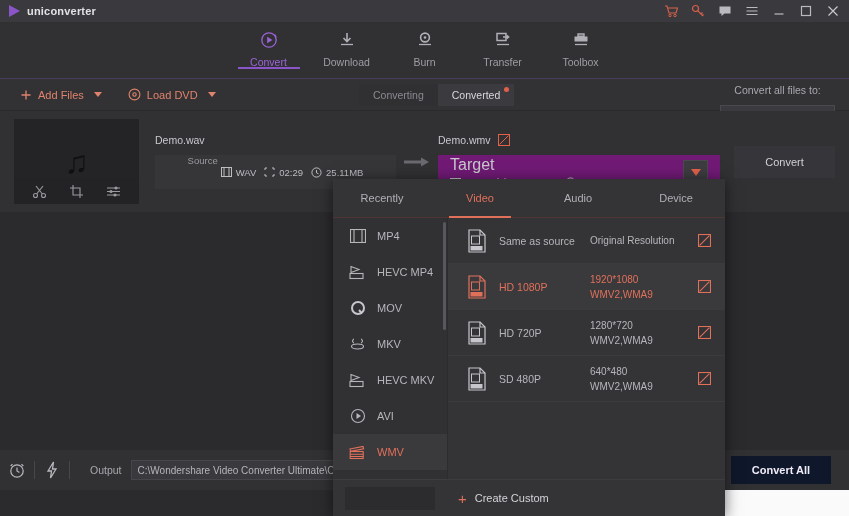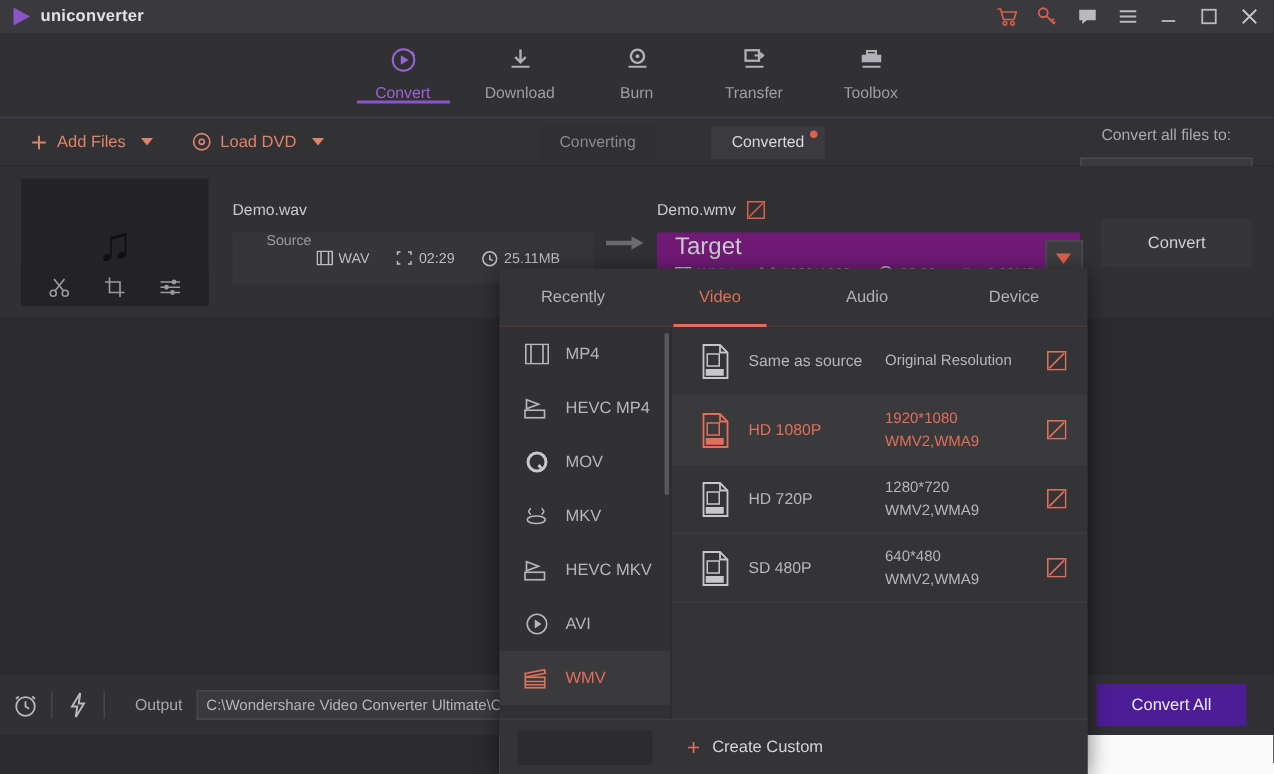--- a/index.html
+++ b/index.html
@@ -51,21 +51,21 @@
     background:#323235; display:flex; align-items:center;
     border-bottom:1px solid #2a2a2d;
   }
   .tb-btn { display:flex; align-items:center; gap:6px; font-size:11px; color:#e0836c; }
   .tb-btn.first { margin-left:20px; }
   .tb-btn.second { margin-left:26px; }
   .caret-sm {
     width:0;height:0;border-left:4px solid transparent;border-right:4px solid transparent;
     border-top:5px solid #e0836c; margin-left:4px;
   }
-  .seg { position:absolute; left:359px; top:84px; display:flex; height:22px;gap:36px; }
+  .seg { position:absolute; left:359px; top:84px; display:flex; height:22px; }
   .seg-btn {
     font-size:10.5px; padding:0 14px; display:flex; align-items:center;
     color:#8a8a90; background:#303033; position:relative;
   }
   .seg-btn.active { background:#3b3b3f; color:#d8d8dc; }
   .seg-dot {
     position:absolute; right:5px; top:3px; width:5px; height:5px;
     border-radius:50%; background:#e0604a;
   }
   .convert-all-to {
@@ -96,21 +96,21 @@
     position:absolute; left:0; right:0; bottom:0; height:26px; background:#232326;
     display:flex; align-items:center; justify-content:center; gap:22px;
   }
   .mid { flex:1; padding-left:16px; }
   .fname { font-size:10.5px; color:#c9c9ce; margin-bottom:9px; }
   .infobox {
     background:#363639; height:34px; display:flex; flex-direction:row;
     justify-content:center; padding:0 12px; gap:3px;
   }
   .infobox .cap { font-size:9.5px; color:#9a9aa0; }
-  .meta { display:flex; align-items:center; gap:18px; font-size:9.5px; color:#bdbdc2; }
+  .meta { display:flex; align-items:center; gap:8px; font-size:9.5px; color:#bdbdc2; }
   .meta span { display:flex; align-items:center; gap:4px; }
   .arrow-col { width:42px; display:flex; justify-content:center; flex:none; }
   .target-col { width:282px; flex:none; position:relative; }
   .tgt-head { display:flex; align-items:center; gap:7px; margin-bottom:9px; }
   .edit-ic { width:12px; height:12px; }
   .tgt-box {
     background:#701a75; height:34px; display:flex; align-items:center; padding:0 12px;
   }
   .tgt-inner { display:flex; flex-direction:column; justify-content:center; gap:3px; flex:1; }
   .tgt-drop {
@@ -133,22 +133,22 @@
   }
   .bb-ic { width:34px; display:flex; justify-content:center; }
   .bb-div { width:1px; height:18px; background:#474749; }
   .out-lbl { font-size:10.5px; color:#a8a8ae; margin-left:20px; margin-right:9px;text-align:center; }
   .out-field {
     height:20px; background:#3a3a3e; border:1px solid #47474b; flex:1; max-width:420px;
     display:flex; align-items:center; padding:0 6px; font-size:10px; color:#b4b4ba;
     overflow:hidden; white-space:nowrap;
   }
   .convert-all-btn {
-    position:absolute; right:18px; width:100px; height:28px; background:#4c1d95;
-    color:#f0ecf8; font-size:11px; display:flex; align-items:center; justify-content:center;
+    position:absolute; right:18px; width:100px; height:28px; background:#0f172a;
+    color:#f0ecf8; font-size:11px; display:flex; align-items:center; justify-content:center;font-weight:bold;
   }
   .footer-strip {
     position:absolute; left:0; top:490px; width:849px; height:26px; background:#fafafa;
   }
   .footer-left { position:absolute; left:0; top:490px; width:333px; height:26px; background:#2b2b2e; }
 
   
   .panel {
     position:absolute; left:333px; top:179px; width:392px; height:337px;
     background:#343437; box-shadow:0 2px 14px rgba(0,0,0,.55); z-index:40;

